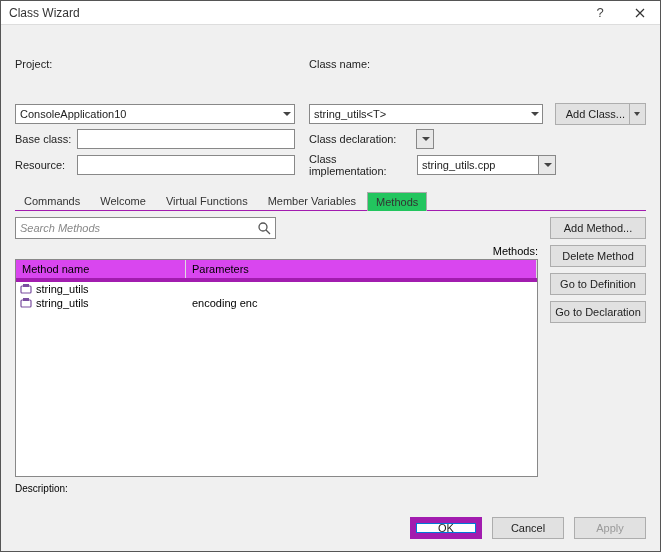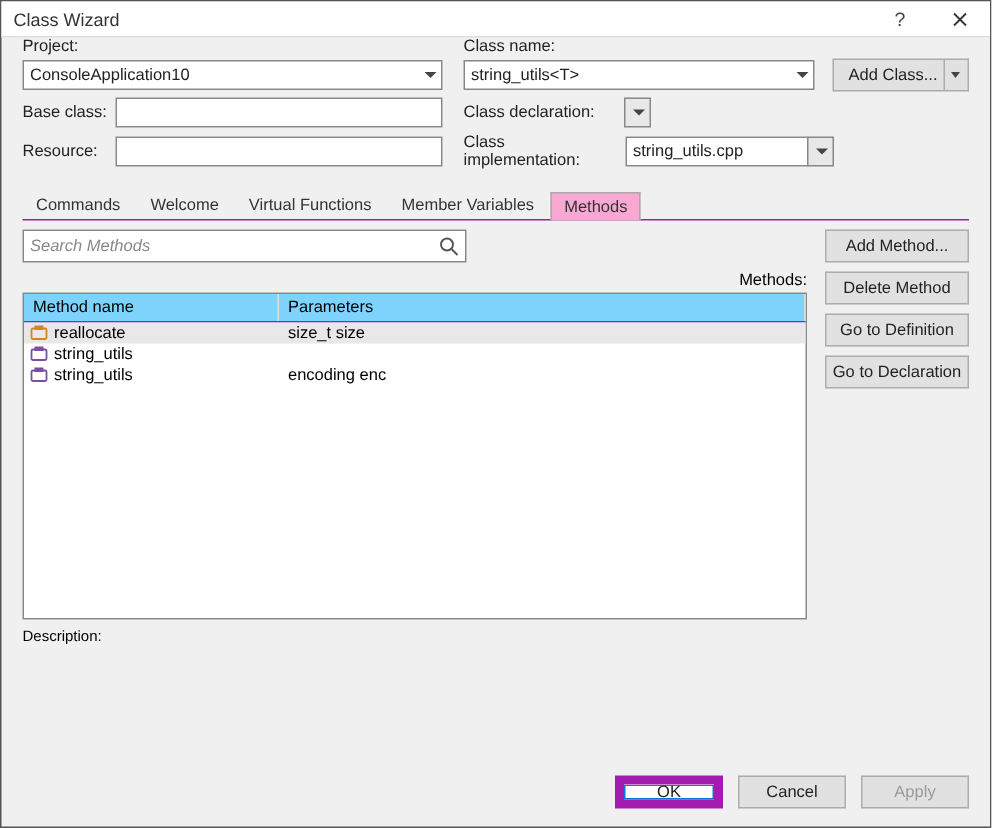--- a/index.html
+++ b/index.html
@@ -5,21 +5,21 @@
   * { box-sizing: border-box; font-family: "Segoe UI", Tahoma, sans-serif; }
   body { margin: 0; background: #fff; width: 661px; height: 552px; overflow: hidden; }
   .window { width: 661px; height: 552px; border: 1px solid #555; background: #f0f0f0; display: flex; flex-direction: column; }
   .titlebar { height: 24px; background: #fff; display: flex; align-items: center; padding: 0 0 0 8px; font-size: 12px; color: #333; border-bottom: 1px solid #ddd; }
   .titlebar .title { flex: 1; }
   .titlebar .ctl { width: 40px; height: 28px; display: flex; align-items: center; justify-content: center; font-size: 13px; color: #444; }
   .header { display: flex; align-items: center; padding: 8px 14px 10px 14px; }
   .logo { width: 42px; height: 42px; margin-right: 24px; }
   .welcome { font-size: 14px; font-weight: bold; color: #111; }
   .form { padding: 0 14px; font-size: 11px; color: #222; }
-  .row { display: flex; margin-bottom: 4px; align-items: center; }
+  .row { display: flex; margin-bottom: 4px; align-items: center; margin-top: 33px; }
   .col-left { width: 294px; display: flex; align-items: center; }
   .col-right { flex: 1; display: flex; align-items: center; }
   .label-top { margin-bottom: 2px; }
   .combo, .inp {
     height: 20px; border: 1px solid #888; background: #fff; font-size: 11px;
     padding: 0 4px; display: flex; align-items: center; position: relative;
   }
   .combo { padding-right: 16px; }
   .combo .arrow, .dropbtn .arrow {
     position: absolute; right: 3px; top: 50%; transform: translateY(-50%);
@@ -34,28 +34,28 @@
     display: flex; align-items: center; justify-content: center; padding: 0 10px;
     color: #222;
   }
   .btn.split { padding-right: 4px; }
   .btn.disabled { color: #9a9a9a; }
   .splitwrap { display: flex; }
   .splitwrap .splitarrow { width: 16px; height: 22px; border: 1px solid #adadad; border-left: none; background: #e1e1e1; position: relative; }
   .splitwrap .splitarrow .arrow { position: absolute; left: 4px; top: 8px; width:0;height:0;border-left:3px solid transparent;border-right:3px solid transparent;border-top:4px solid #444;}
   .tabs { display: flex; margin: 10px 14px 0 14px; font-size: 11px; border-bottom: 1px solid #a21caf; align-items: flex-end; }
   .tab { padding: 3px 8px; border: 1px solid transparent; border-bottom: none; margin-right: 2px; color: #333; }
-  .tab.active { background: #f9a8d4; border-color: #aaa; position: relative; top: 1px; }
+  .tab.active { background: #22c55e; border-color: #aaa; position: relative; top: 1px; }
   .body-area { display: flex; padding: 6px 14px 0 14px; }
   .left-body { flex: 1; display: flex; flex-direction: column; }
-  .search { width: 296px; height: 22px; border: 1px solid #888; background: #fff; display: flex; align-items: center; padding: 0 4px; font-size: 11px; color: #888; font-style: italic; margin-bottom: 6px; position: relative; }
+  .search { width: 261px; height: 22px; border: 1px solid #888; background: #fff; display: flex; align-items: center; padding: 0 4px; font-size: 11px; color: #888; font-style: italic; margin-bottom: 6px; position: relative; }
   .search .mag { position: absolute; right: 4px; top: 3px; }
   .methods-label { font-size: 11px; margin-bottom: 2px; text-align: right; }
   .listview { border: 1px solid #888; background: #fff; height: 218px; font-size: 11px; }
-  .lv-header { display: flex; background: #7dd3fc; border-bottom: 1px solid #a21caf; }
+  .lv-header { display: flex; background: #d946ef; border-bottom: 4px solid #a21caf; }
   .lv-header .h { padding: 3px 6px; border-right: 1px solid #ddd; }
   .h1 { width: 170px; }
   .h2 { flex: 1; }
   .lv-row { display: flex; padding: 1px 0; align-items: center; }
   .lv-row.sel { background: #e8e8e8; }
   .lv-row .c1 { width: 170px; padding-left: 4px; display: flex; align-items: center; gap: 4px; }
   .lv-row .c2 { flex: 1; padding-left: 6px; }
   .micon { width: 12px; height: 12px; display: inline-block; }
   .right-body { width: 96px; margin-left: 12px; display: flex; flex-direction: column; gap: 6px; }
   .right-body .btn { width: 96px; justify-content: center; padding: 0; }
@@ -164,30 +164,20 @@
             </svg>
         </span>
       </div>
       <div class="methods-label">Methods:</div>
       <div class="listview">
         <div class="lv-header">
           <div class="h h1">Method name</div>
           <div class="h h2">Parameters</div>
         </div>
         <div id="lv-rows">
-            <div class="lv-row sel">
-              <div class="c1">
-                <span class="micon"><svg width="12" height="12" viewBox="0 0 12 12">
-                    <rect x="1" y="3" width="10" height="7" rx="1" fill="none" stroke="#d08722" stroke-width="1.2"></rect>
-                    <rect x="3" y="1" width="6" height="3" fill="#d08722"></rect>
-                  </svg></span>
-                <span>reallocate</span>
-              </div>
-              <div class="c2">size_t size</div>
-            </div>
             <div class="lv-row">
               <div class="c1">
                 <span class="micon"><svg width="12" height="12" viewBox="0 0 12 12">
                     <rect x="1" y="3" width="10" height="7" rx="1" fill="none" stroke="#7b4fa0" stroke-width="1.2"></rect>
                     <rect x="3" y="1" width="6" height="3" fill="#7b4fa0"></rect>
                   </svg></span>
                 <span>string_utils</span>
               </div>
               <div class="c2"></div>
             </div>

